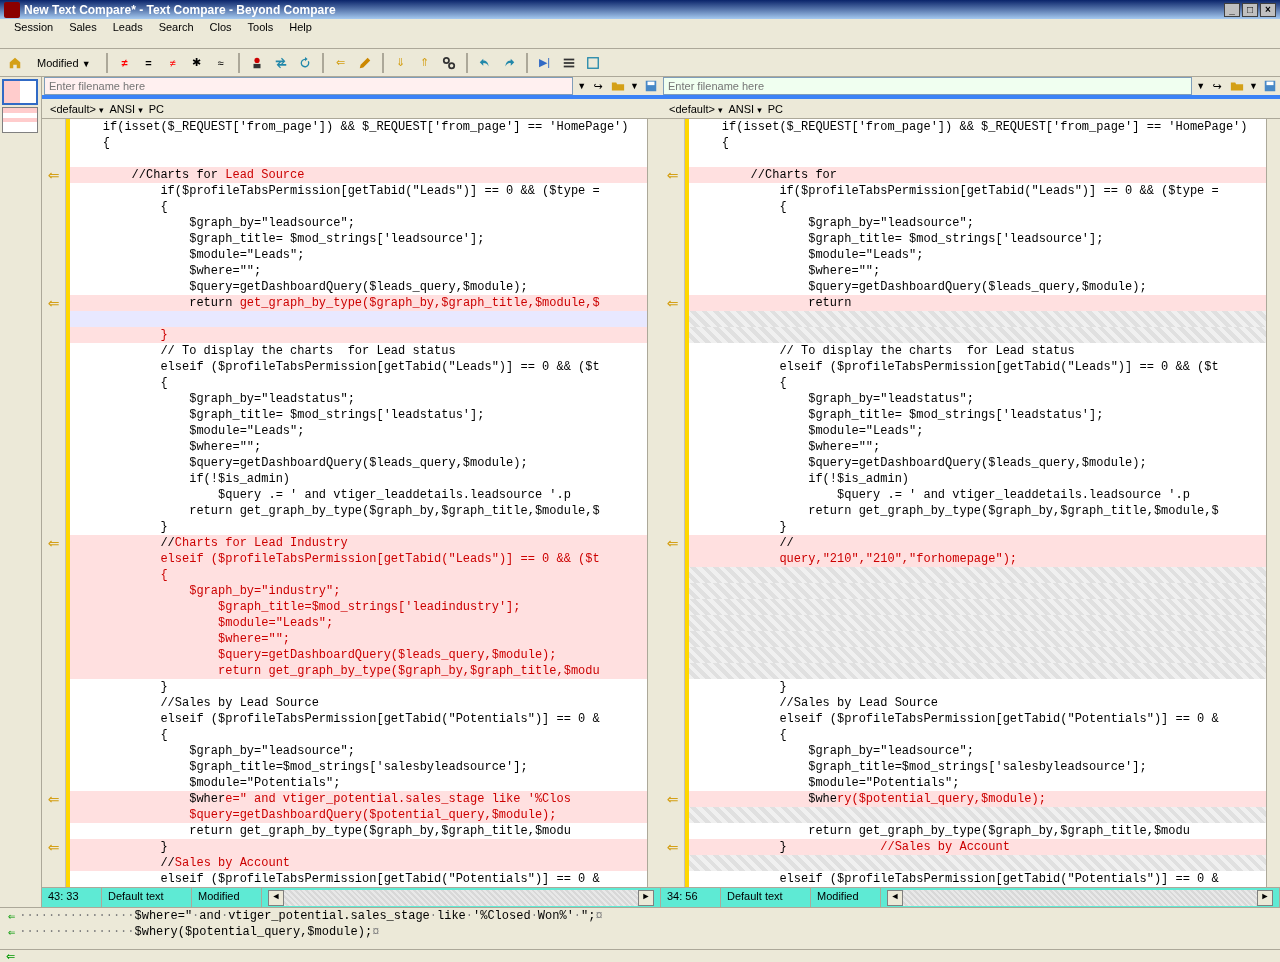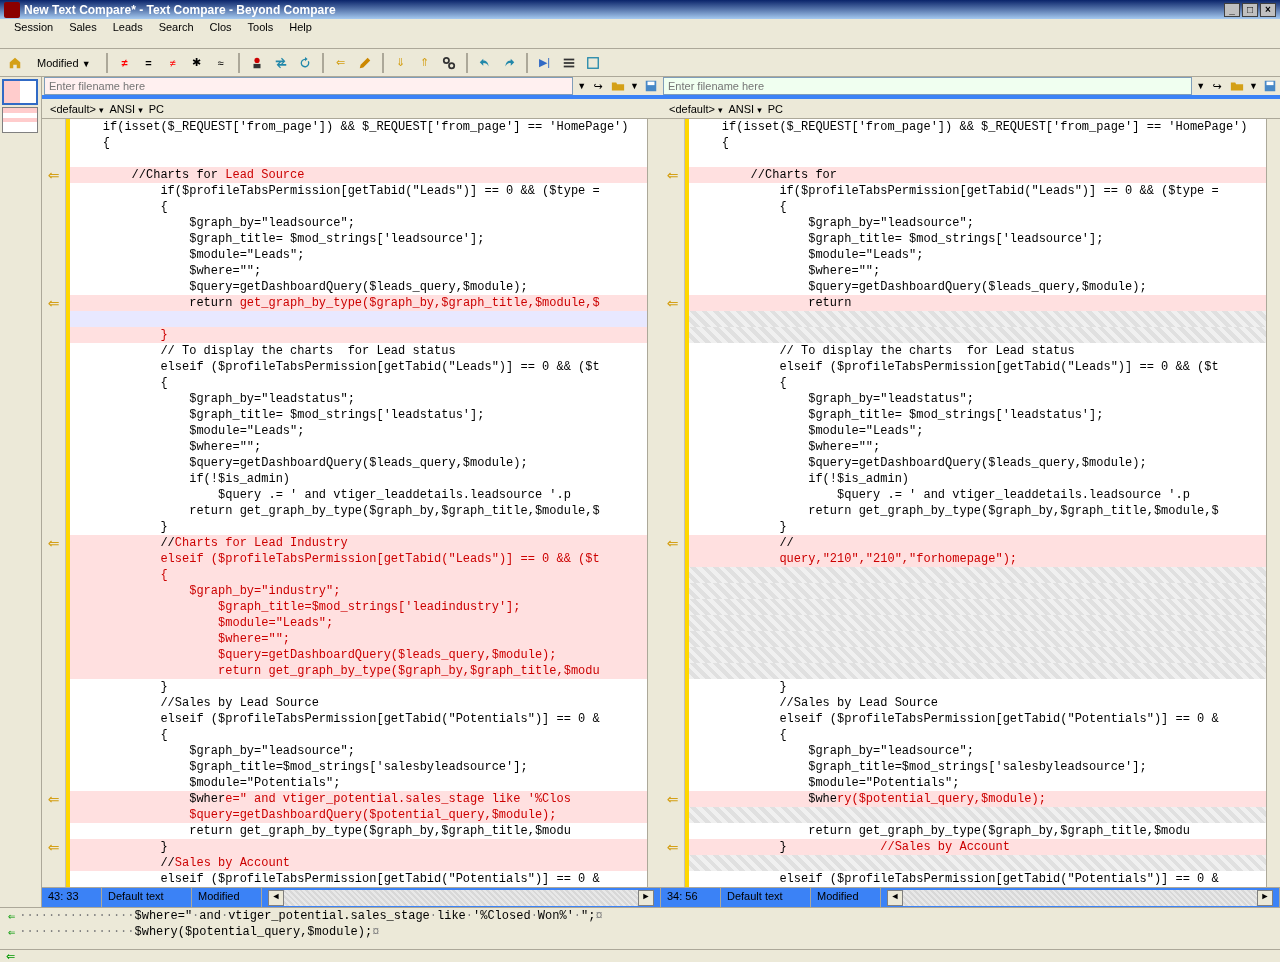--- a/index.html
+++ b/index.html
@@ -34,21 +34,21 @@
 .gutter { width: 24px; background: #ece9d8; border-right: 1px solid #c0c0c0; }
 .gutter .arrow { height: 16px; display: flex; align-items: center; justify-content: center; color: #d4a017; font-size: 14px; }
 .code-area { flex: 1; background: white; font-family: 'Courier New', monospace; font-size: 12px; line-height: 16px; overflow: auto; white-space: pre; border-left: 4px solid #ffd700; }
 .code-line { padding: 0 4px; min-height: 16px; }
 .line-normal { background: white; color: #000; }
 .line-diff { background: #ffe0e0; }
 .line-empty { background: repeating-linear-gradient(45deg, #f0f0f0, #f0f0f0 4px, #e0e0e0 4px, #e0e0e0 8px); }
 .line-context { background: #e8e8ff; }
 .text-red { color: #c00; }
 .text-black { color: #000; }
-.status-row { height: 20px; display: flex; border-top: 1px solid #aca899; background: #3b82f6; }
+.status-row { height: 20px; display: flex; border-top: 1px solid #aca899; background: #5eead4; }
 .status-cell { border-right: 1px solid #aca899; padding: 2px 6px; font-size: 11px; }
 .scroll-track { width: 14px; background: #ece9d8; border-left: 1px solid #aca899; }
 .bottom-panel { height: 42px; background: #ece9d8; border-top: 1px solid #aca899; font-family: 'Courier New', monospace; font-size: 12px; }
 .bottom-line { height: 16px; padding: 0 8px; white-space: pre; display: flex; align-items: center; }
 .bottom-line .arrow { color: #090; font-size: 12px; margin-right: 4px; }
 .dots { color: #808080; }
 .statusbar { height: 18px; background: #ece9d8; border-top: 1px solid #aca899; }
 .hscroll { height: 16px; background: #ece9d8; display: flex; }
 .hscroll-btn { width: 16px; border: 1px solid #808080; background: #ece9d8; cursor: pointer; text-align: center; font-size: 9px; }
 .hscroll-track { flex: 1; background: repeating-linear-gradient(45deg, #e8e8e8, #e8e8e8 2px, #d8d8d8 2px, #d8d8d8 4px); }

